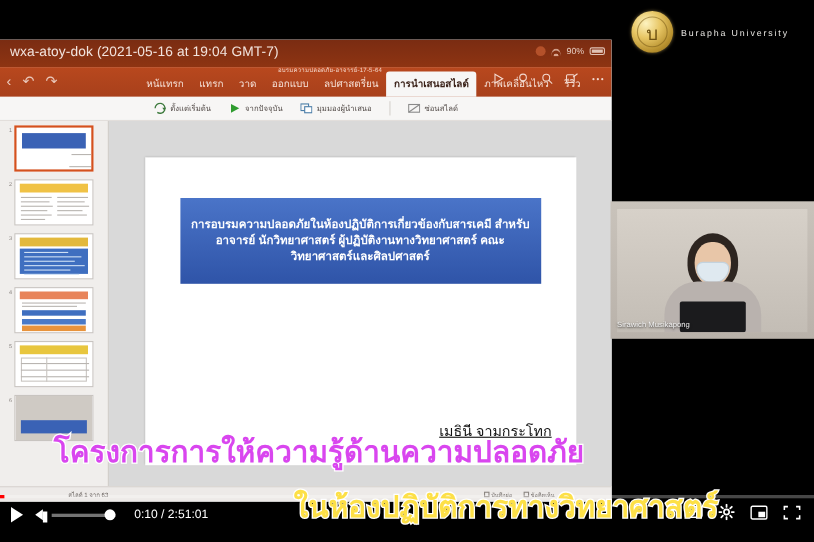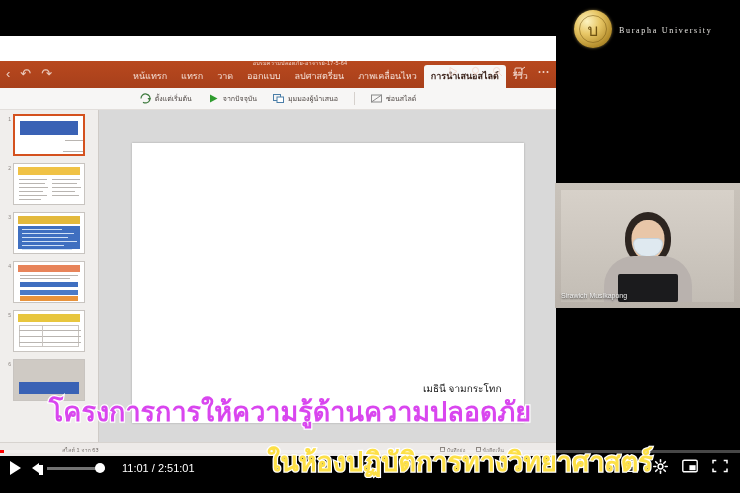--- a/index.html
+++ b/index.html
@@ -63,21 +63,21 @@
 
   .stage { position:absolute; left:99px; top:0; right:0; bottom:0; background:#d9d9d9;
            display:flex; align-items:center; justify-content:center; }
   .slide { width:392px; height:280px; background:#fff; position:relative; box-shadow:0 0 2px rgba(0,0,0,.25); }
   .slide .titlebox { position:absolute; left:32px; top:37px; width:328px; height:78px;
                      background:linear-gradient(180deg,#4a74c8 0%,#2f54a8 100%);
                      display:flex; align-items:center; justify-content:center; }
   .slide .titlebox p { font-size:10.5px; line-height:1.42; color:#fff; text-align:center; font-weight:bold;
                        padding:0 6px; }
   .slide .date { position:absolute; right:38px; top:148px; font-size:11px; color:#111; }
-  .slide .author { position:absolute; right:22px; top:238px; font-size:10px; color:#111; }
+  .slide .author { position:absolute; right:22px; top:238px; font-size:13px; color:#111;text-decoration:underline; }
 
   
   .pptstatus { position:absolute; left:0; bottom:0; width:556px; height:14px; background:#edeae8;
                border-top:1px solid #d7d3cf; display:flex; align-items:center; }
   .pptstatus .slidecount { font-size:5.5px; color:#5a534f; margin-left:62px; }
   .pptstatus .right { margin-left:auto; display:flex; gap:10px; margin-right:52px; }
   .pptstatus .sitem { display:flex; align-items:center; gap:2px; font-size:5px; color:#5a534f; }
   .pptstatus .sq { width:5px; height:5px; border:1px solid #8c8681; }
 
   
@@ -85,21 +85,21 @@
   .seal { width:38px; height:38px; border-radius:50%;
           background:radial-gradient(circle at 35% 30%, #fdf3c0 0%, #e8c766 35%, #b8912f 70%, #7e5f16 100%);
           position:relative; box-shadow:0 0 3px rgba(255,220,120,.5); flex:0 0 38px; }
   .seal:after { content:""; position:absolute; left:5px; top:5px; right:5px; bottom:5px;
                 border-radius:50%; border:1px solid rgba(120,90,20,.55); }
   .seal .glyph { position:absolute; left:0; top:0; right:0; bottom:0; display:flex;
                  align-items:center; justify-content:center; font-size:17px; color:#6e5212;
                  font-family:"DejaVu Sans", sans-serif; }
   .logotext { line-height:1; }
   .logotext .l1 { font-size:16px; font-weight:bold; letter-spacing:2.2px; color:#fff; }
-  .logotext .l2 { font-size:8px; letter-spacing:1.7px; color:#e8e6e2; margin-top:3px;font-family:Liberation Serif, serif; }
+  .logotext .l2 { font-size:8px; letter-spacing:1.7px; color:#e8e6e2; margin-top:3px; }
 
   
   #cam { position:absolute; right:0; top:183px; width:185px; height:125px;
          background:linear-gradient(180deg,#c9c3bb 0%,#b9b2aa 100%); overflow:hidden; }
   .camInner { position:absolute; left:6px; top:7px; right:6px; bottom:6px;
               background:linear-gradient(180deg,#d7d1c9,#c3bdb5); overflow:hidden; }
   .head { position:absolute; left:50%; top:22px; transform:translateX(-50%); width:46px; height:52px;
           background:#2d2520; border-radius:50% 50% 44% 44%; }
   .face { position:absolute; left:50%; top:30px; transform:translateX(-50%); width:33px; height:40px;
           background:#e8c6a8; border-radius:46% 46% 50% 50%; }
@@ -138,36 +138,45 @@
   #sub .ln1 { position:absolute; left:10px; bottom:62px; width:560px; text-align:center; }
   #sub .ln2 { position:absolute; left:180px; bottom:12px; width:560px; text-align:center; }
 </style>
 </head>
 <body>
 
 <div id="screen">
 
   <div id="rec">
 
+    <div class="ttlbar">
+      <div class="name">wxa-atoy-dok (2021-05-16 at 19:04 GMT-7)</div>
+      <div class="statusicons">
+        <span class="dotcirc"></span>
+        <span class="wifi"></span>
+        <span class="pct">90%</span>
+        <span class="batt"></span>
+      </div>
+    </div>
 
     <div class="ribbon">
       <div class="docmini">อบรมความปลอดภัย-อาจารย์-17-5-64</div>
       <div class="navbtns">
         <span>‹</span>
         <span>↶</span>
         <span>↷</span>
       </div>
       <div class="tabs">
         <div class="tab">หน้แทรก</div>
         <div class="tab">แทรก</div>
         <div class="tab">วาด</div>
         <div class="tab">ออกแบบ</div>
         <div class="tab">ลปศาสตรี่ยน</div>
+        <div class="tab active">การนำเสนอสไลด์</div>
         <div class="tab">ภาพเคลื่อนไหว</div>
-        <div class="tab active">การนำเสนอสไลด์</div>
         <div class="tab">รีวิว</div>
       </div>
       <div class="ribicons">
         <span>
           <svg width="11" height="11" viewBox="0 0 11 11">
               <path d="M2 1.5 L9 5.5 L2 9.5 Z" fill="none" stroke="#f3d9cf" stroke-width="1"></path>
             </svg>
         </span>
         <span>
           <svg width="11" height="11" viewBox="0 0 11 11">
@@ -303,20 +312,23 @@
           <div class="tnum">6</div>
           <div class="tcard">
             <div style="position:absolute;left:0;top:0;right:0;bottom:0;background:#cfcac4;"></div>
             <div class="tb-blue" style="top:22px;height:12px;background:#3a62b5;"></div>
           </div>
         </div>
       </div>
 
       <div class="stage">
         <div class="slide">
+          <div class="titlebox">
+            <p>การอบรมความปลอดภัยในห้องปฏิบัติการเกี่ยวข้องกับสารเคมี สำหรับอาจารย์ นักวิทยาศาสตร์ ผู้ปฏิบัติงานทางวิทยาศาสตร์ คณะวิทยาศาสตร์และศิลปศาสตร์</p>
+          </div>
           <div class="author">เมธินี จามกระโทก</div>
         </div>
       </div>
 
       <div class="pptstatus">
         <span class="slidecount">สไลด์ 1 จาก 63</span>
         <span class="right">
           <span class="sitem">
             <span class="sq"></span>
             <span>บันทึกย่อ</span>
@@ -356,21 +368,21 @@
     </div>
     <div class="ctrlrow">
       <div class="cl">
         <span class="playtri"></span>
         <span class="volwrap">
           <span class="spk"></span>
           <span class="volbar">
               <span class="knob"></span>
             </span>
         </span>
-        <span class="time">11:01 / 2:51:01</span>
+        <span class="time">0:10 / 2:51:01</span>
       </div>
       <div class="cr">
         <span>
           <svg width="17" height="13" viewBox="0 0 17 13">
               <rect x="0.7" y="1.7" width="15.6" height="9.6" rx="1.6" fill="none" stroke="#fff" stroke-width="1.3"></rect>
               <rect x="3.4" y="5.2" width="4" height="1.5" fill="#fff"></rect>
               <rect x="9.2" y="5.2" width="4" height="1.5" fill="#fff"></rect>
               <rect x="3.4" y="8" width="6" height="1.5" fill="#fff"></rect>
             </svg>
         </span>

